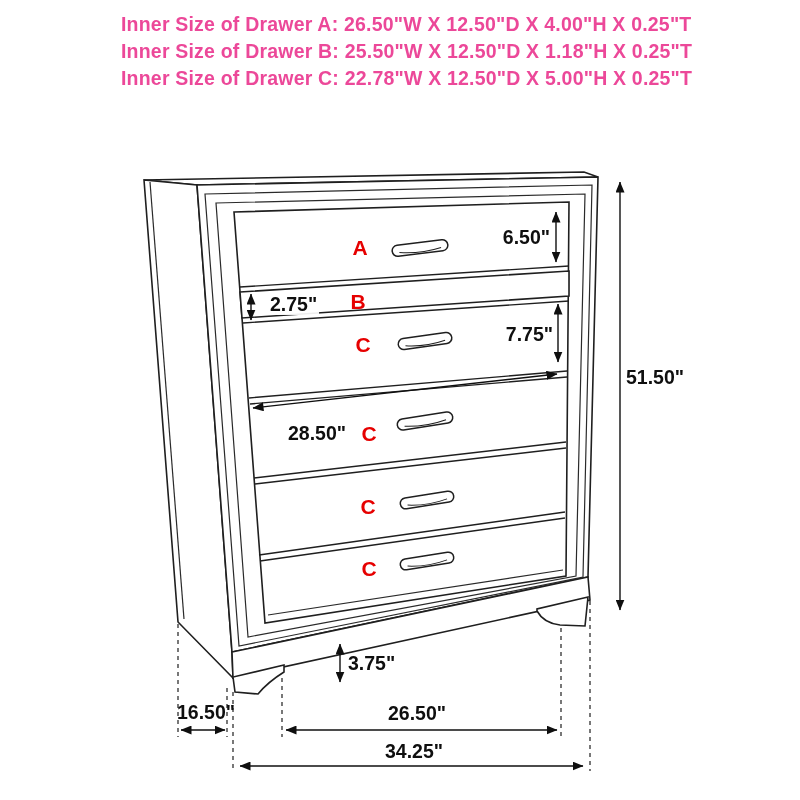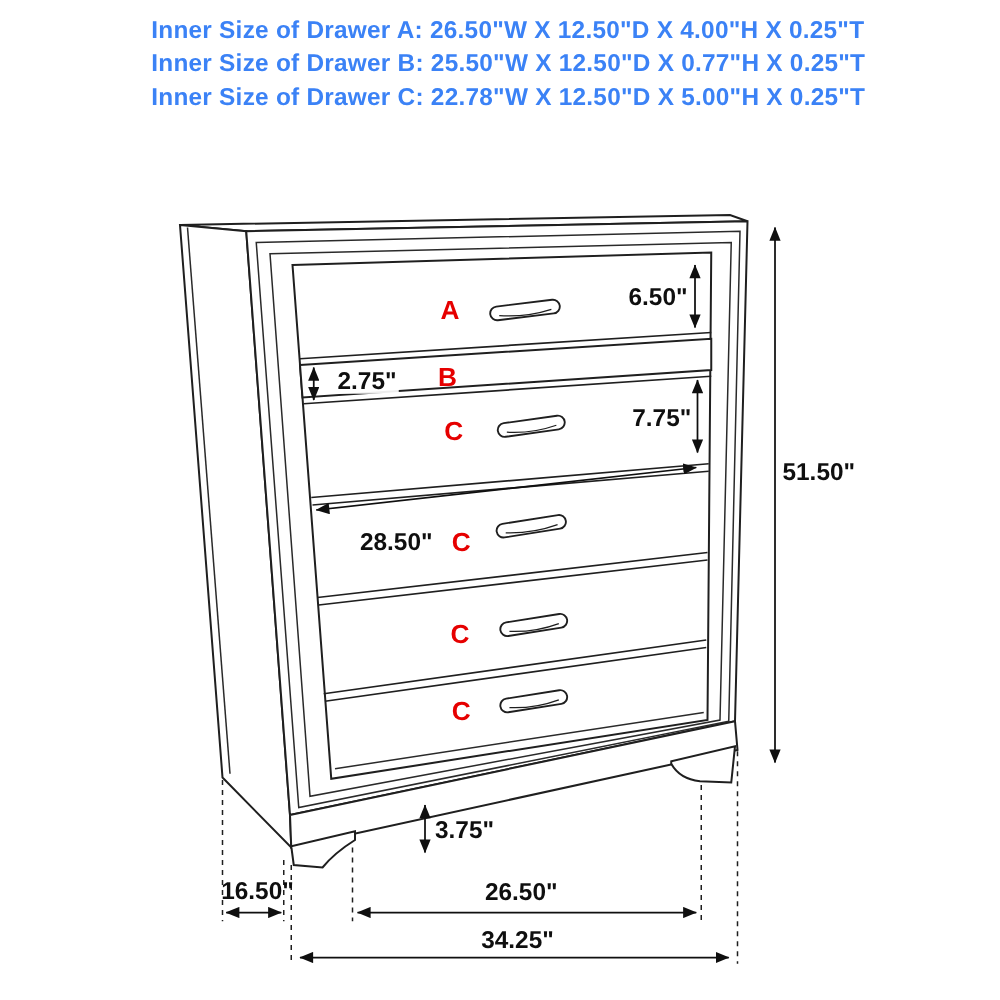--- a/index.html
+++ b/index.html
@@ -1,36 +1,36 @@
 <!DOCTYPE html>
 <html><head>
 <meta charset="utf-8">
 <style>
   html,body{margin:0;padding:0;background:#ffffff;}
   #stage{position:relative;width:800px;height:800px;background:#fff;overflow:hidden;
          font-family:"Liberation Sans",sans-serif;}
   #header{position:absolute;left:121px;top:11px;font-size:19.5px;line-height:27px;
-          font-weight:bold;color:#3b82f6;white-space:nowrap;letter-spacing:0.2px;}
+          font-weight:bold;color:#ec4899;white-space:nowrap;letter-spacing:0.2px;}
   #drawing{position:absolute;left:0;top:0;}
   .dim-text{font-size:19.5px;font-weight:bold;fill:#0f0f0f;}
   .red-label{font-size:21px;font-weight:bold;fill:#e60000;}
   .outline{stroke:#1f1f1f;stroke-width:1.6;fill:#ffffff;}
   .thin{stroke:#2a2a2a;stroke-width:1.2;fill:none;}
   .divider{stroke:#1f1f1f;stroke-width:1.4;fill:none;}
   .dimline{stroke:#0f0f0f;stroke-width:1.4;fill:none;}
   .dash{stroke:#1f1f1f;stroke-width:1.2;fill:none;stroke-dasharray:4 4;}
 </style>
 </head>
 <body>
 
 <div id="stage">
 
   <div id="header">
     <div>Inner Size of Drawer A: 26.50"W X 12.50"D X 4.00"H X 0.25"T</div>
-    <div>Inner Size of Drawer B: 25.50"W X 12.50"D X 0.77"H X 0.25"T</div>
+    <div>Inner Size of Drawer B: 25.50"W X 12.50"D X 1.18"H X 0.25"T</div>
     <div>Inner Size of Drawer C: 22.78"W X 12.50"D X 5.00"H X 0.25"T</div>
   </div>
 
   <svg id="drawing" width="800" height="800" viewBox="0 0 800 800">
     <defs>
       <marker id="ms" markerWidth="12" markerHeight="9" refX="0.5" refY="4.5" orient="auto" markerUnits="userSpaceOnUse">
         <path d="M11,0 L0,4.5 L11,9 Z" fill="#0f0f0f"></path>
       </marker>
       <marker id="me" markerWidth="12" markerHeight="9" refX="10.5" refY="4.5" orient="auto" markerUnits="userSpaceOnUse">
         <path d="M0,0 L11,4.5 L0,9 Z" fill="#0f0f0f"></path>

